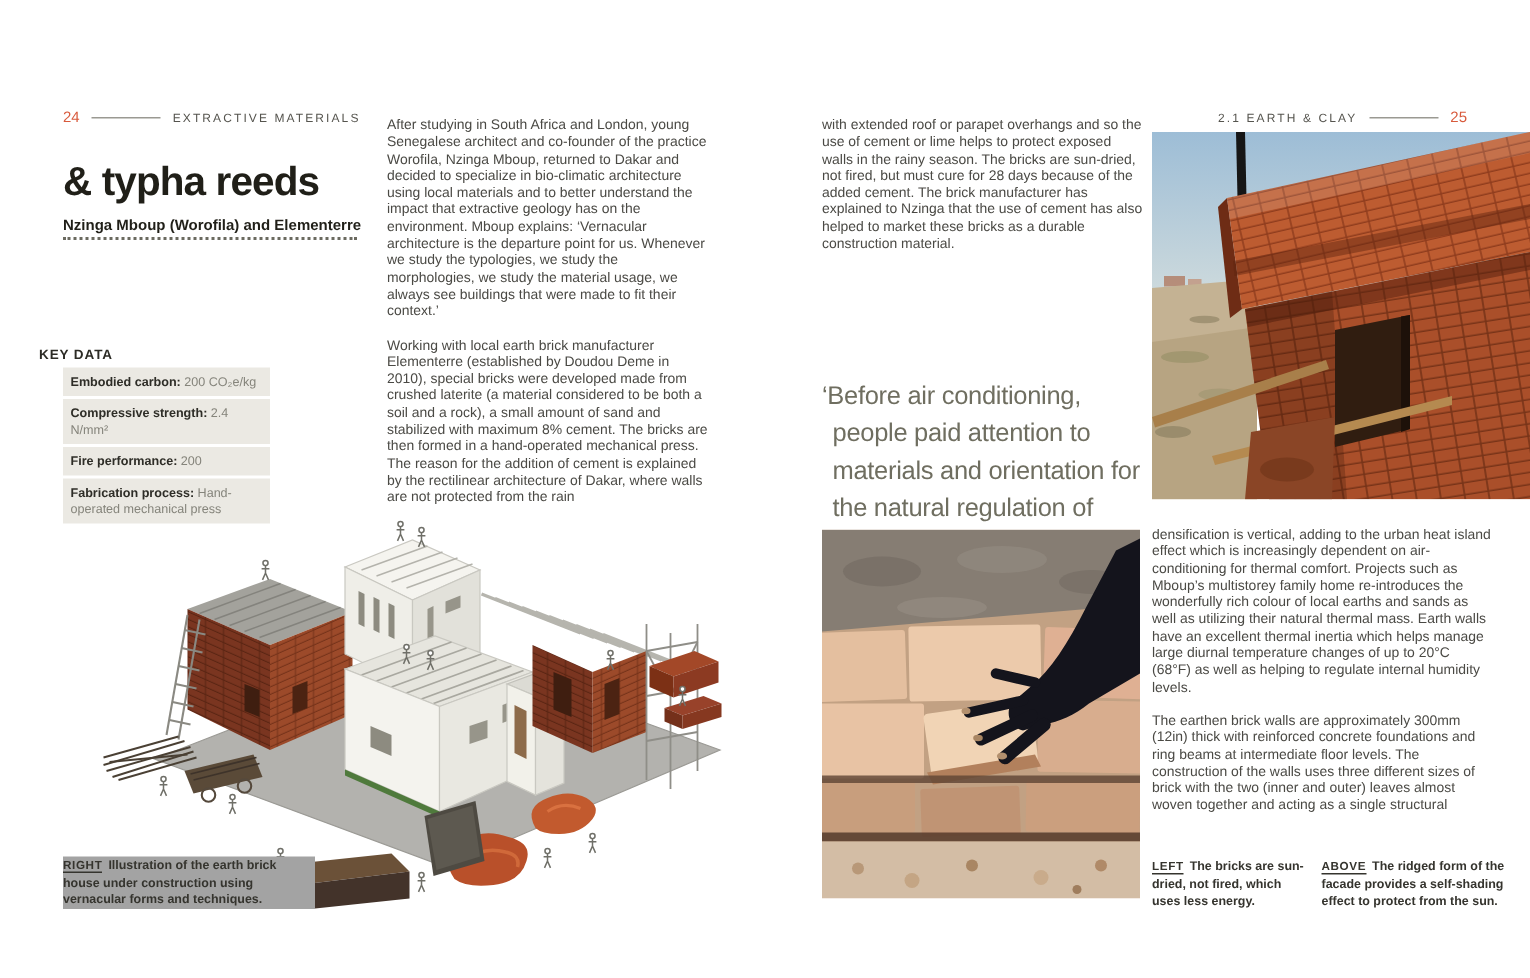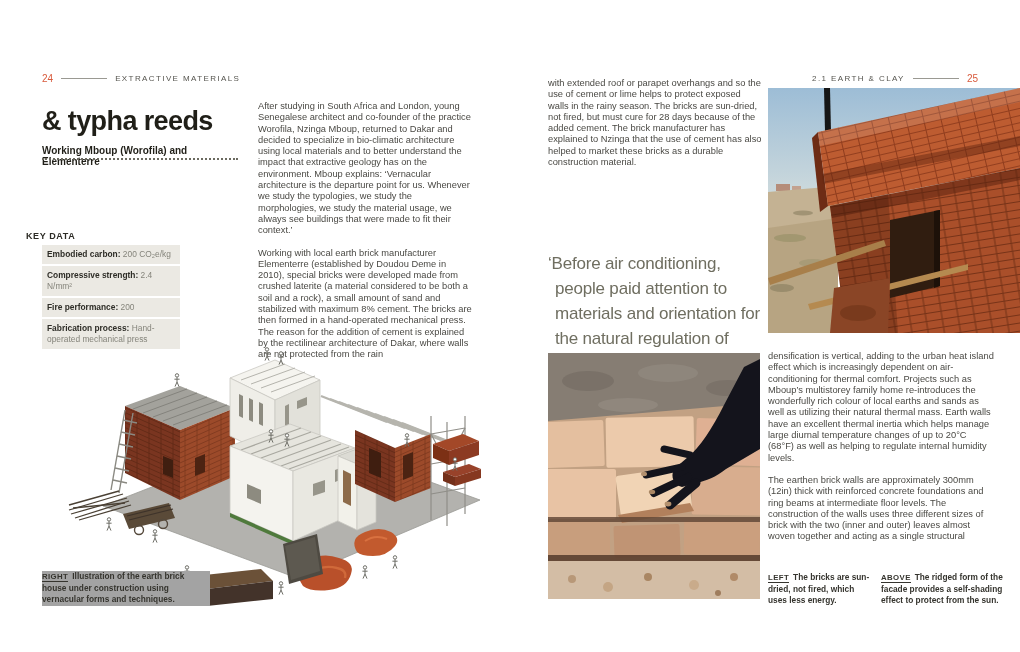--- a/index.html
+++ b/index.html
@@ -28,21 +28,21 @@
                   letter-spacing:0.6px; color:#2c2b25; }
   .keydata { position:absolute; left:42px; top:245px; width:138px; }
   .keydata .row { background:#ebe9e3; padding:4px 5px 4px 5px; margin-bottom:2px;
                   font-size:8.4px; line-height:11px; }
   .keydata .lab { font-weight:bold; color:#2e2d27; }
   .keydata .val { color:#85847b; }
   
   .col { position:absolute; top:78px; width:214px; font-size:9.3px; line-height:11.3px;
          color:#4a4944; }
   .col p + p { margin-top:11px; }
-  #col-a { left:258px;margin-top:23px; }
+  #col-a { left:258px; }
   #col-b { left:548px; }
   #col-c { left:768px; top:351px; width:226px; }
   .pullquote { position:absolute; left:548px; top:251px; width:220px; font-size:17px;
                line-height:25px; color:#6f6e60; letter-spacing:-0.2px;
                padding-left:7px; text-indent:-7px; }
   
   .fig { position:absolute; overflow:hidden; }
   #fig-illustration { left:35px; top:338px; width:458px; height:272px; }
   #fig-handphoto { left:548px; top:353px; width:212px; height:246px; }
   #fig-brickphoto { left:768px; top:88px; width:252px; height:245px; }
@@ -69,21 +69,21 @@
   <div class="runhead" id="runhead-right">
     <span>2.1 EARTH &amp; CLAY</span>
     <span class="rule"></span>
     <span class="pagenum" style="color:#d85a3c">25</span>
   </div>
 
   <h1 class="title">
     <br>
     <span>&amp; typha reeds</span>
   </h1>
-  <div class="subtitle">Working Mboup (Worofila) and Elementerre</div>
+  <div class="subtitle">Nzinga Mboup (Worofila) and Elementerre</div>
   <div class="dotrule"></div>
 
   <div class="keydata-head">KEY DATA</div>
   <div class="keydata">
     <div class="row">
       <span class="lab">Embodied carbon:</span>
       <span class="val">200 CO₂e/kg</span>
     </div>
     <div class="row">
       <span class="lab">Compressive strength:</span>

